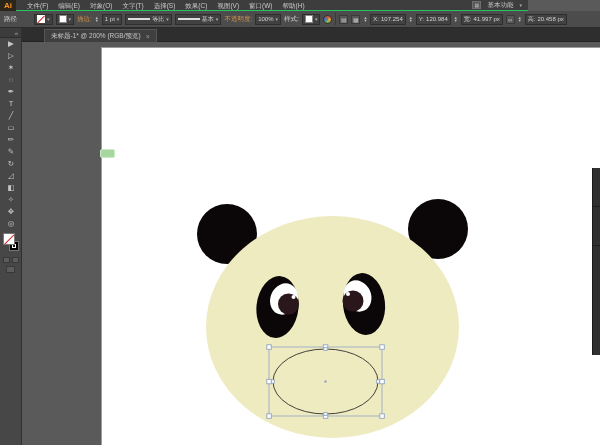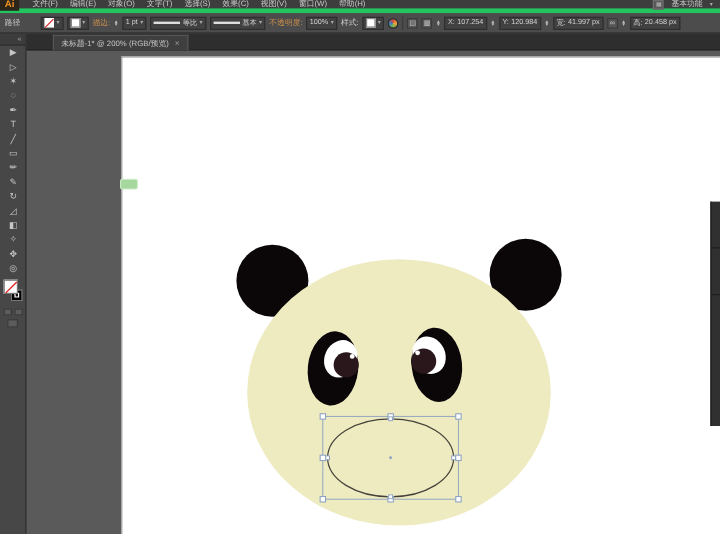--- a/index.html
+++ b/index.html
@@ -1,22 +1,22 @@
 <!DOCTYPE html>
 <html><head>
 <meta charset="utf-8">
 <style>
   * { margin:0; padding:0; box-sizing:border-box; }
   html,body { width:600px; height:445px; overflow:hidden;
     font-family:"Liberation Sans","DejaVu Sans",sans-serif; }
   .stage { position:relative; width:600px; height:445px; background:#5a5a5a; }
 
   
-  .menubar { position:absolute; left:0; top:0; width:600px; height:11px;
-    background:#3d3d3d; border-bottom:4px solid #22c55e; display:flex; align-items:center; z-index:6;}
+  .menubar { position:absolute; left:0; top:0; width:528px; height:11px;
+    background:#3d3d3d; border-bottom:1px solid #22c55e; display:flex; align-items:center; z-index:6;}
   .ai-logo { width:16px; height:11px; background:#2b251c; color:#f7941e;
     font-size:8px; font-weight:bold; text-align:center; line-height:11px; margin-right:6px;}
   .menu-item { color:#c9c9c9; font-size:6.5px; padding:0 5px; line-height:11px; white-space:nowrap;}
   .mb-right { margin-left:auto; display:flex; align-items:center; gap:6px; padding-right:6px;}
   .ws-icon { width:9px; height:8px; background:#585858; border:1px solid #6e6e6e; color:#bbb;
     font-size:5px; line-height:7px; text-align:center;}
   .ws-label { color:#c9c9c9; font-size:6.5px; }
   .caret { color:#aaa; font-size:5px; }
 
   

